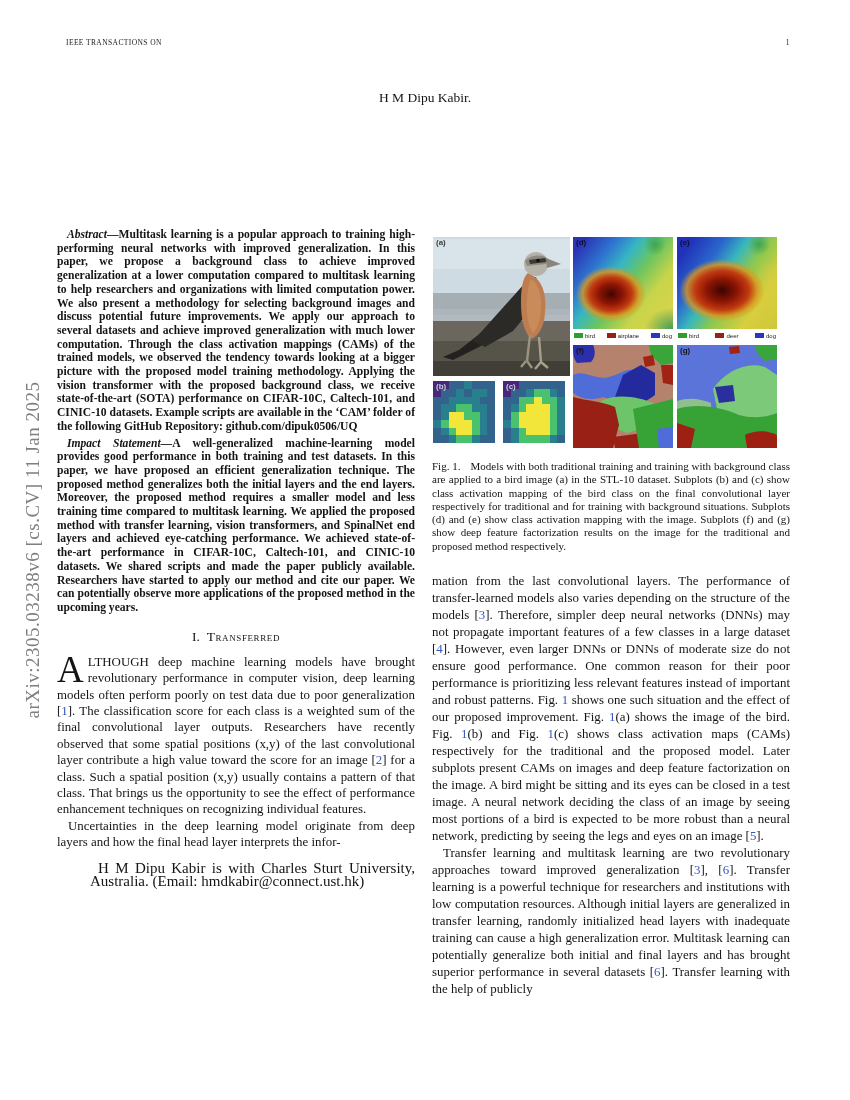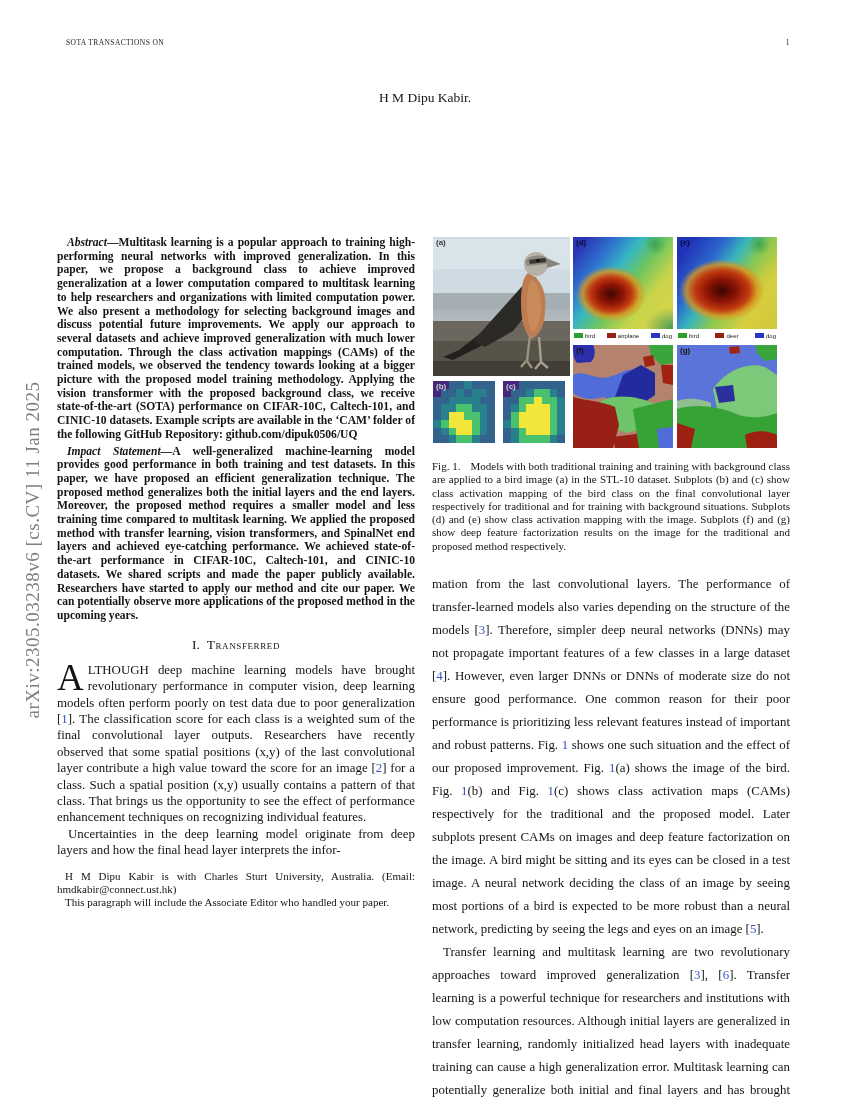--- a/index.html
+++ b/index.html
@@ -13,36 +13,36 @@
   .arxiv{position:absolute;top:550px;left:33px;transform:translate(-50%,-50%) rotate(-90deg);
          white-space:nowrap;color:#7f7f7f;font-size:19px;letter-spacing:.5px;}
 
   
   .titleblock{position:absolute;top:78px;left:0;width:850px;text-align:center;}
   .title{font-size:29px;font-weight:400;line-height:39px;margin:0 90px;}
   .author{margin-top:12px;font-size:13.5px;}
 
   
   .col{position:absolute;width:358px;text-align:justify;}
-  .col-left{left:57px;top:236px;}
+  .col-left{left:57px;top:228px;}
   .col-right{left:432px;top:237px;}
 
   p{margin:0;}
   .abstract{font-weight:bold;font-size:11.6px;line-height:13.7px;text-indent:10px;margin-bottom:3px;}
   .run-i{font-style:italic;}
   .run-ref{color:#3356c0;}
 
   .sec{font-size:13.5px;font-weight:400;text-align:center;margin:14px 0 9px 0;}
   .sec .smc{font-variant:small-caps;letter-spacing:.6px;}
 
   .body{font-size:12.9px;line-height:16.4px;text-indent:11px;}
   .nodent{text-indent:0;}
   .dropcap{float:left;font-size:37px;line-height:29px;padding:1px 4px 0 0;}
 
-  .footnote{margin-top:11px;font-size:11px;line-height:13.4px;}
+  .footnote{margin-top:11px;font-size:15px;line-height:13.4px;margin-left:33px;}
   .footnote p{text-indent:8px;}
 
   
   .fig{position:relative;width:344px;height:211px;margin-left:1px;}
   .panel{position:absolute;overflow:hidden;}
   .plabel{position:absolute;top:1px;left:3px;font-family:"Liberation Sans",sans-serif;
           font-size:8px;font-weight:bold;}
   .pl-dark{color:#3c3c3c;} .pl-light{color:#c9cfd6;} .pl-navy{color:#0d0d38;} .pl-black{color:#151515;}
 
   .panel-a{left:0;top:0;width:137px;height:139px;}
@@ -70,48 +70,47 @@
   .cam-e{width:100%;height:100%;
     background:
       radial-gradient(circle 15px at 82% 8%, rgba(58,160,70,.85), rgba(58,160,70,0) 75%),
       radial-gradient(ellipse 52px 38px at 45% 58%, #3a0500 0%, #8e1505 30%, #c23b10 52%, rgba(220,150,30,.8) 68%, rgba(220,200,60,0) 82%),
       radial-gradient(ellipse 34px 40px at 100% 55%, rgba(214,206,62,.95), rgba(214,206,62,0) 75%),
       linear-gradient(125deg, #2131b8 10%, #2b66cc 30%, #38b7bb 44%, #8cc84f 58%, #d8ce3e 78%, #cfc73a 100%);}
 
   .caption{font-size:11px;line-height:13.3px;margin-top:12px;text-align:justify;}
   .caption .figlabel{padding-right:10px;}
   .col-right .body-start{margin-top:20px;}
-  .col2p{font-size:12.9px;line-height:23px;}
+  .col2p{font-size:12.9px;line-height:17px;}
 </style>
 </head>
 <body>
 
 <div class="hdr">
-  <span>SOTA TRANSACTIONS ON</span>
+  <span>IEEE TRANSACTIONS ON</span>
   <span>1</span>
 </div>
 
 <div class="arxiv">arXiv:2305.03238v6  [cs.CV]  11 Jan 2025</div>
 
 <div class="titleblock">
   <div class="author">H M Dipu Kabir.</div>
 </div>
 
 <div class="col col-left">
   <p class="abstract"><span class="run-i">Abstract</span><span>—Multitask learning is a popular approach to training high-performing neural networks with improved generalization. In this paper, we propose a background class to achieve improved generalization at a lower computation compared to multitask learning to help researchers and organizations with limited computation power. We also present a methodology for selecting background images and discuss potential future improvements. We apply our approach to several datasets and achieve improved generalization with much lower computation. Through the class activation mappings (CAMs) of the trained models, we observed the tendency towards looking at a bigger picture with the proposed model training methodology. Applying the vision transformer with the proposed background class, we receive state-of-the-art (SOTA) performance on CIFAR-10C, Caltech-101, and CINIC-10 datasets. Example scripts are available in the ‘CAM’ folder of the following GitHub Repository: github.com/dipuk0506/UQ</span></p>
   <p class="abstract"><span class="run-i">Impact Statement</span><span>—A well-generalized machine-learning model provides good performance in both training and test datasets. In this paper, we have proposed an efficient generalization technique. The proposed method generalizes both the initial layers and the end layers. Moreover, the proposed method requires a smaller model and less training time compared to multitask learning. We applied the proposed method with transfer learning, vision transformers, and SpinalNet end layers and achieved eye-catching performance. We achieved state-of-the-art performance in CIFAR-10C, Caltech-101, and CINIC-10 datasets. We shared scripts and made the paper publicly available. Researchers have started to apply our method and cite our paper. We can potentially observe more applications of the proposed method in the upcoming years.</span></p>
 
   <h2 class="sec"><span>I.</span>&nbsp; <span class="smc">Transferred</span></h2>
 
   <p class="body nodent"><span class="dropcap">A</span><span><span>LTHOUGH deep machine learning models have brought revolutionary performance in computer vision, deep learning models often perform poorly on test data due to poor generalization [</span><span class="run-ref">1</span><span>]. The classification score for each class is a weighted sum of the final convolutional layer outputs. Researchers have recently observed that some spatial positions (x,y) of the last convolutional layer contribute a high value toward the score for an image [</span><span class="run-ref">2</span><span>] for a class. Such a spatial position (x,y) usually contains a pattern of that class. That brings us the opportunity to see the effect of performance enhancement techniques on recognizing individual features.</span></span></p>
   <p class="body"><span>Uncertainties in the deep learning model originate from deep layers and how the final head layer interprets the infor-</span></p>
 
   <div class="footnote">
     <p>H M Dipu Kabir is with Charles Sturt University, Australia. (Email: hmdkabir@connect.ust.hk)</p>
-    <p>This paragraph will include the Associate Editor who handled your paper.</p>
   </div>
 </div>
 
 <div class="col col-right">
   <div class="fig">
 
     <div class="panel panel-a">
       <svg width="137" height="139" viewBox="0 0 137 139">
         <rect width="137" height="139" fill="#cfdbe2"></rect>
         <rect y="2" width="137" height="30" fill="#d9e3ea"></rect>

